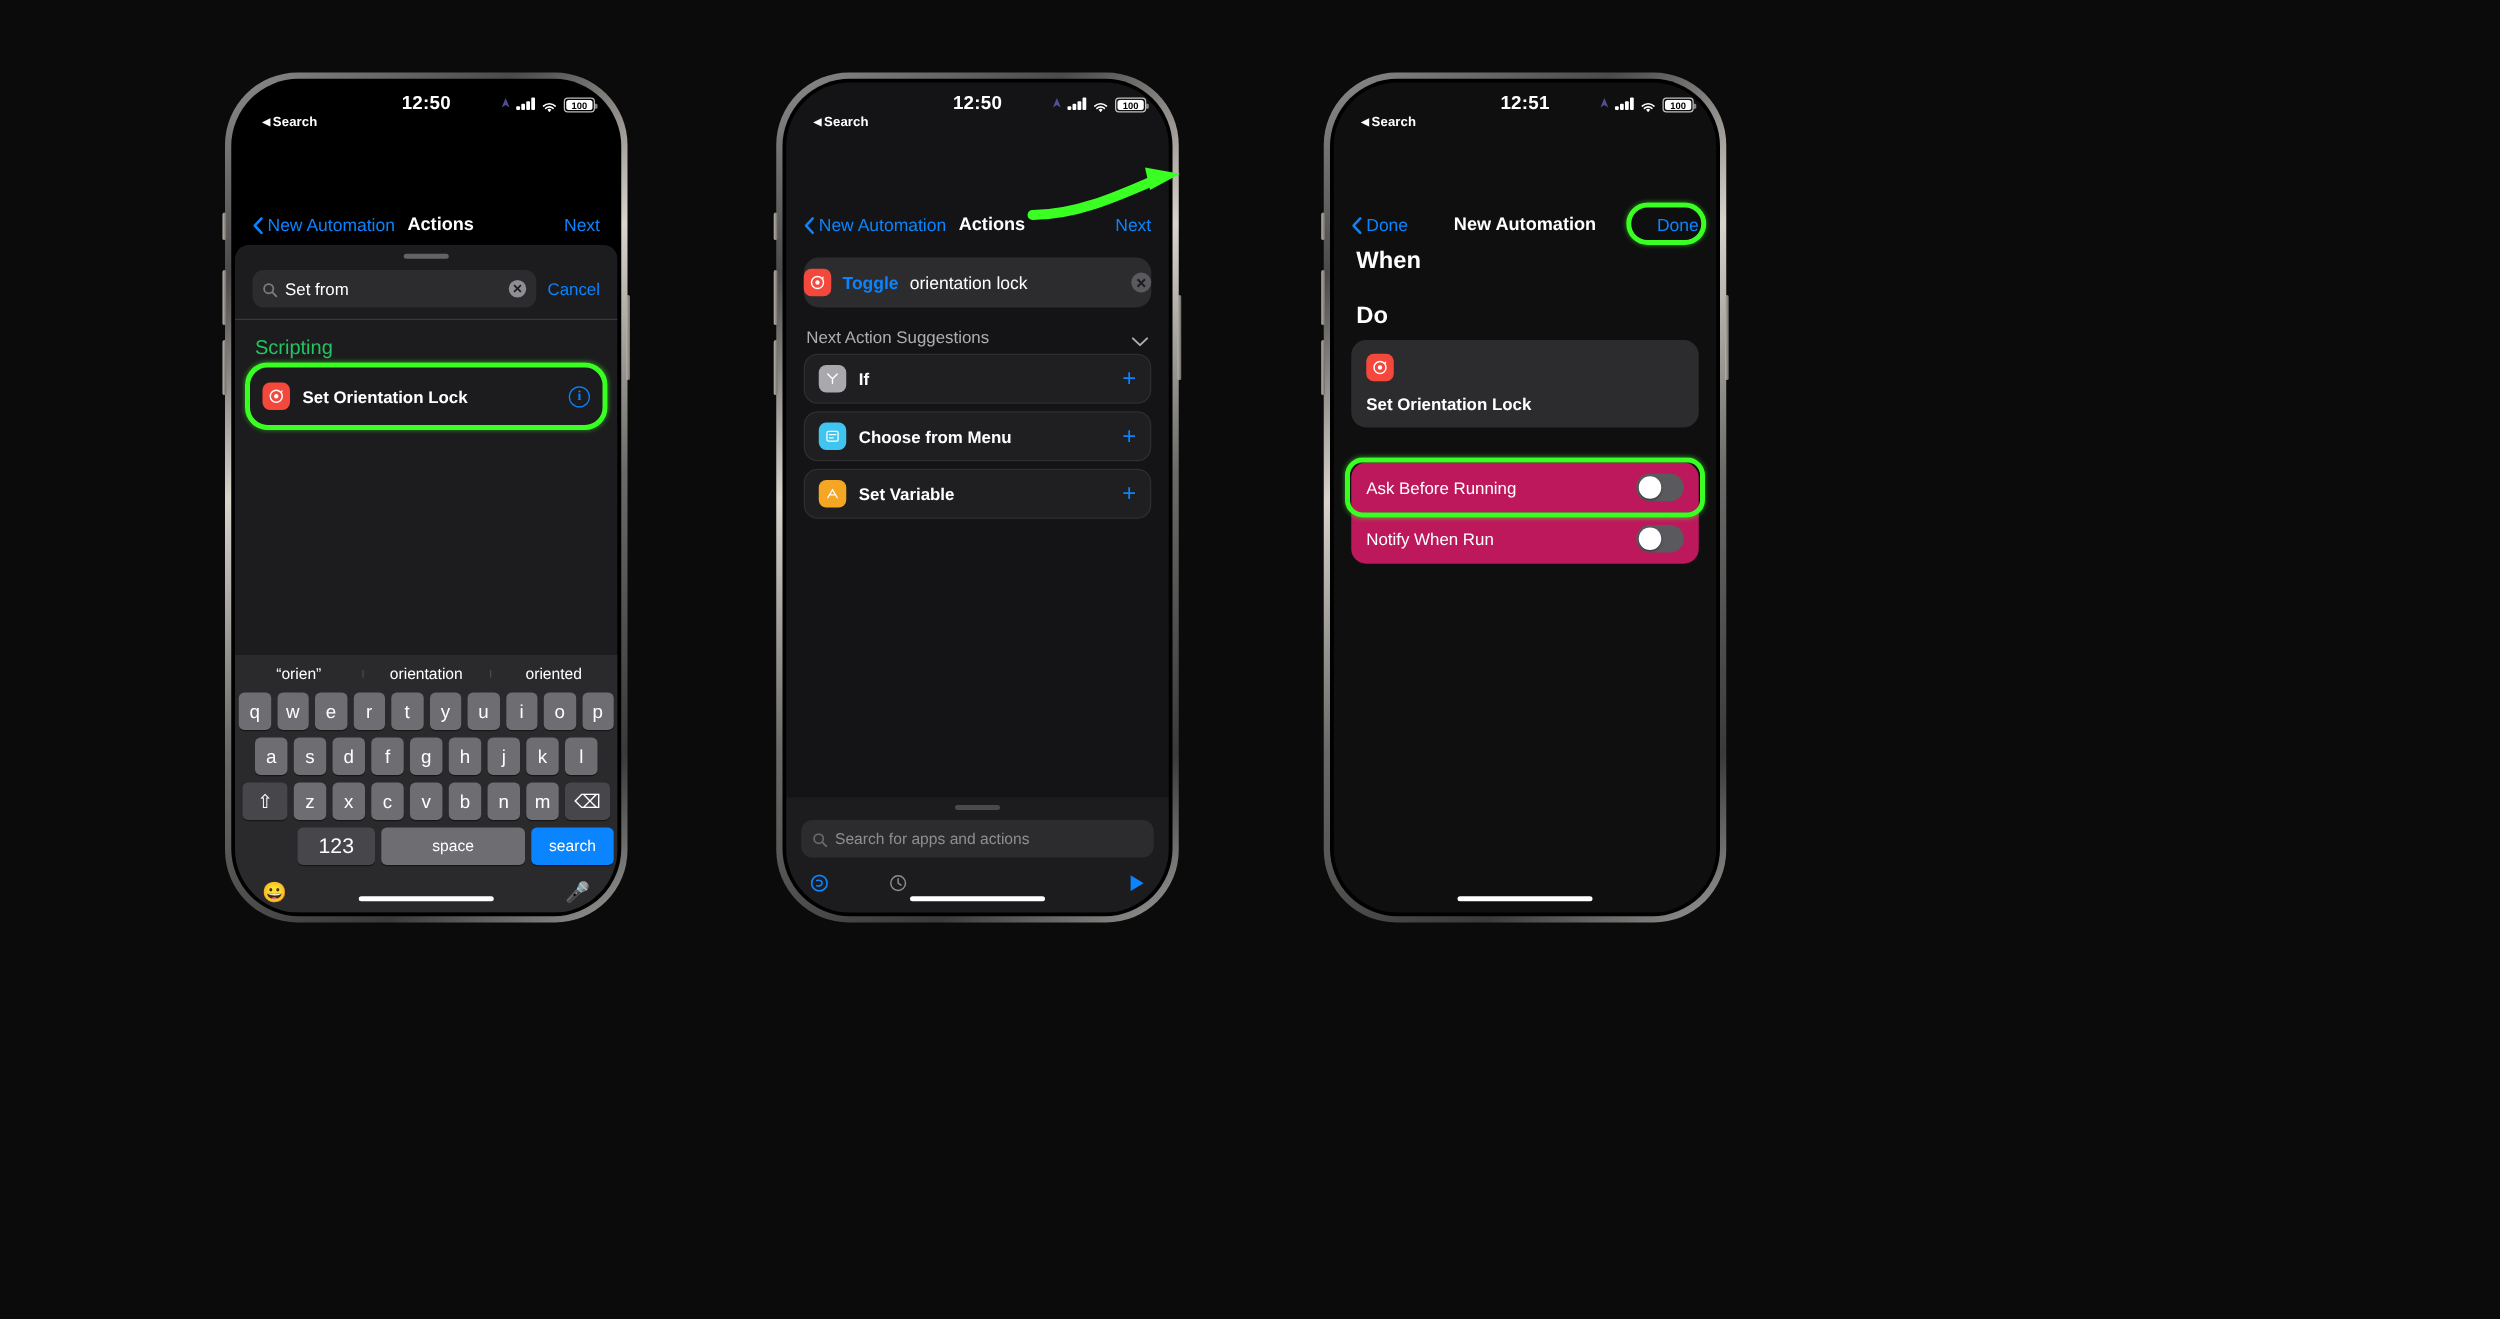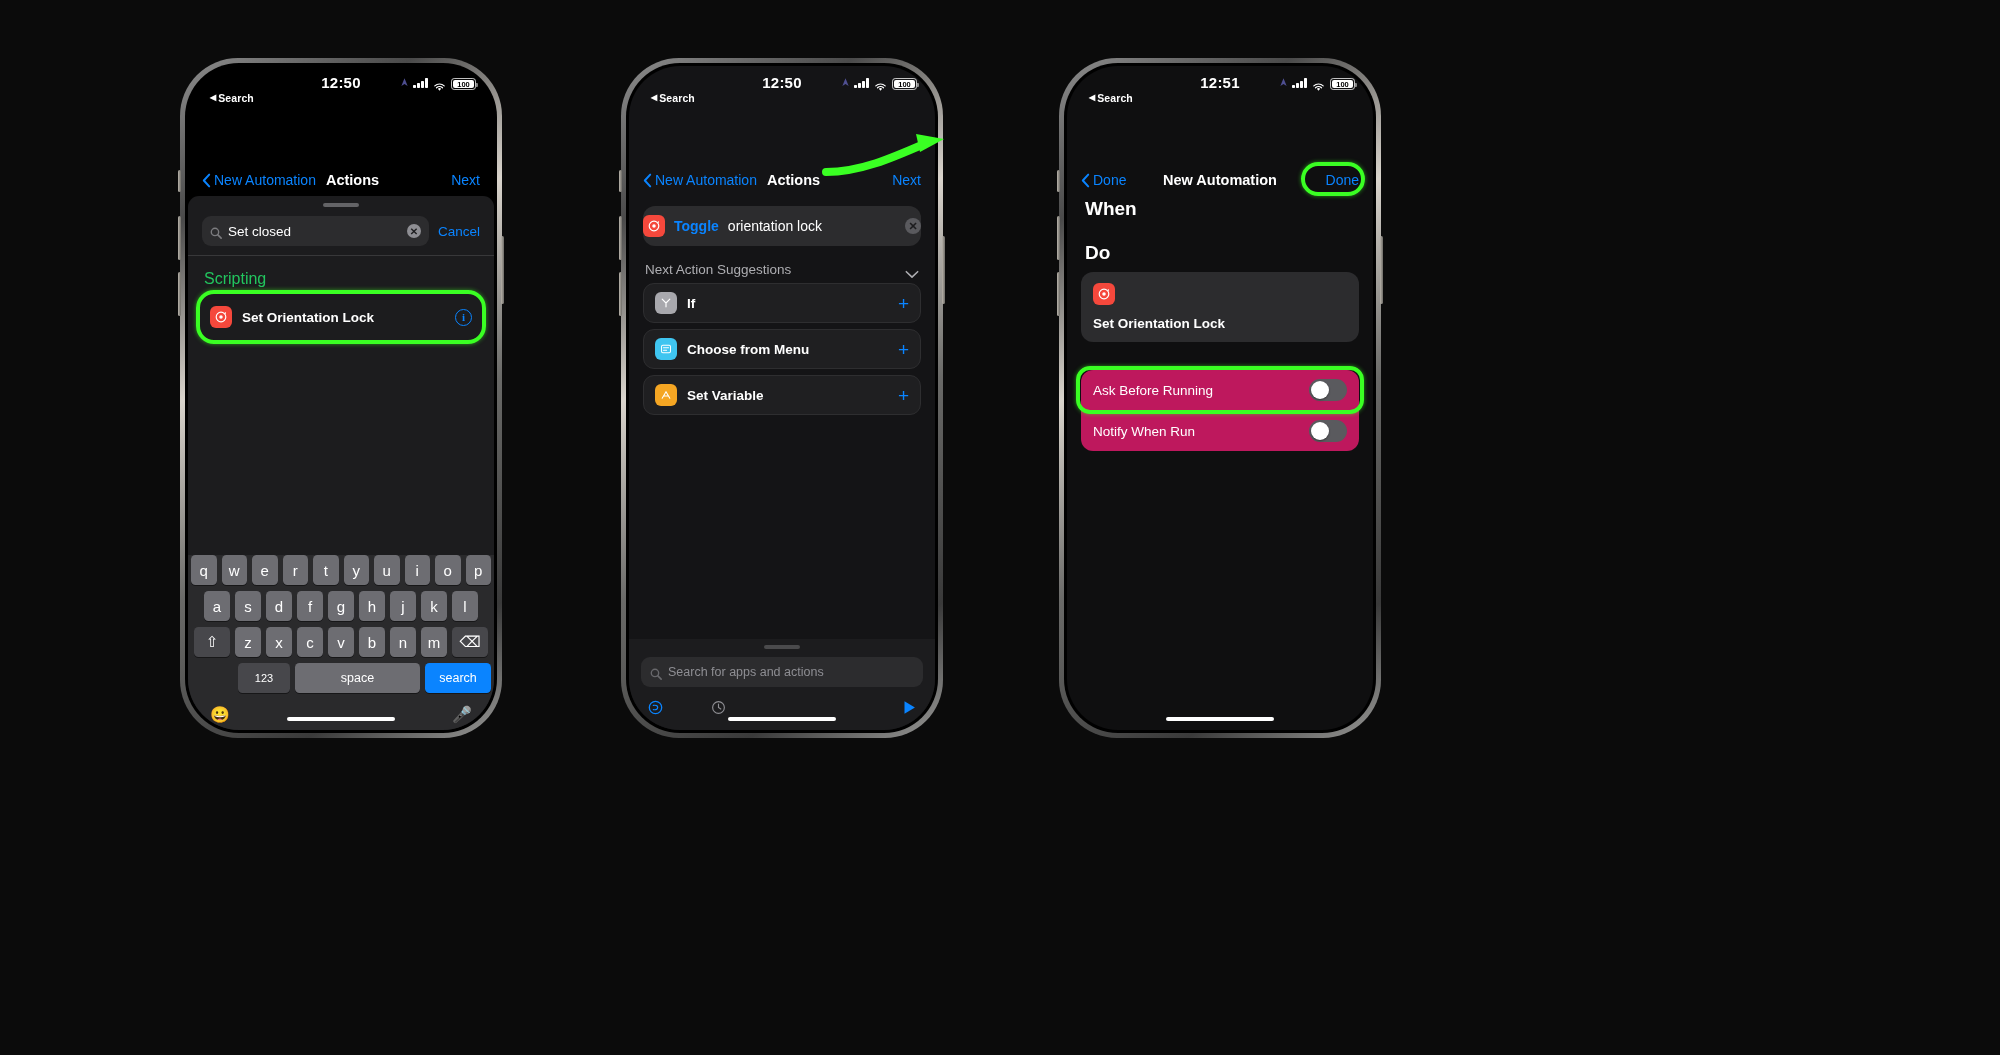--- a/index.html
+++ b/index.html
@@ -101,21 +101,21 @@
   .pred { flex: 1; text-align: center; color: #fff; font-size: 12.5px; position: relative; }
   .pred + .pred::before { content:''; position: absolute; left: 0; top: 4px; bottom: 4px;
                           width: 1px; background: #4a4a4c; }
   .krow { display: flex; justify-content: center; gap: 5px; margin-bottom: 6px; padding: 0 3px; }
   .key { background: #6d6d72; border-radius: 4.5px; color: #fff; font-size: 15px;
          height: 30px; width: 26px; display: flex; align-items: center; justify-content: center;
          box-shadow: 0 1px 0 rgba(0,0,0,.45); }
   .key.dark { background: #47474b; }
   .key.wide { width: 36px; }
   .key.space { flex: 1; max-width: 144px; font-size: 12.5px; }
-  .key.num { width: 52px; font-size: 11px; margin-left: 47px; }
+  .key.num { width: 62px; font-size: 17px; margin-left: 47px; }
   .key.search { width: 66px; background: #0a84ff; font-size: 12.5px; }
   .kbottom { display: flex; align-items: center; justify-content: space-between;
              padding: 6px 22px 0; }
   .kbottom span { font-size: 16px; color: #d6d6d6; }
 
   
   .content { position: absolute; left: 0; right: 0; top: 132px; bottom: 0; }
   .action-card { margin: 8px 14px 0; background: #2c2c2e; border-radius: 12px;
                  padding: 9px 0; display: flex; align-items: center; gap: 9px; }
   .act-title { color: #0a84ff; font-size: 14px; font-weight: 700; }
@@ -225,21 +225,21 @@
           <div class="grabber"></div>
 
           <div class="searchrow">
             <div class="searchfield">
               <span class="sf-icon">
                 <svg viewBox="0 0 14 14" width="12" height="12">
                     <circle cx="5.8" cy="5.8" r="4.3" stroke="#aeaeb2" stroke-width="1.6" fill="none"></circle>
                     <path d="M9.2 9.2 L13 13" stroke="#aeaeb2" stroke-width="1.8" stroke-linecap="round"></path>
                   </svg>
               </span>
-              <span class="sf-text">Set closed</span>
+              <span class="sf-text">Set from</span>
               <span class="sf-clear">✕</span>
             </div>
             <div class="cancel">Cancel</div>
           </div>
 
           <div class="hairline"></div>
 
           <div class="sec-header">Scripting</div>
 
           <div class="result-wrap">
@@ -251,20 +251,25 @@
                   <path d="M15.6 5.6 L18 4.2 L17.2 7.6 Z" fill="#fff"></path>
                 </svg>
               </span>
               <span class="result-label">Set Orientation Lock</span>
               <span class="info-i">i</span>
             </div>
             <div class="hl" style="left:8px;right:8px;top:-6px;bottom:-6px;"></div>
           </div>
 
           <div class="kbd">
+            <div class="predictive">
+              <div class="pred">“orien”</div>
+              <div class="pred">orientation</div>
+              <div class="pred">oriented</div>
+            </div>
             <div class="krow">
               <div class="key">q</div>
               <div class="key">w</div>
               <div class="key">e</div>
               <div class="key">r</div>
               <div class="key">t</div>
               <div class="key">y</div>
               <div class="key">u</div>
               <div class="key">i</div>
               <div class="key">o</div>

